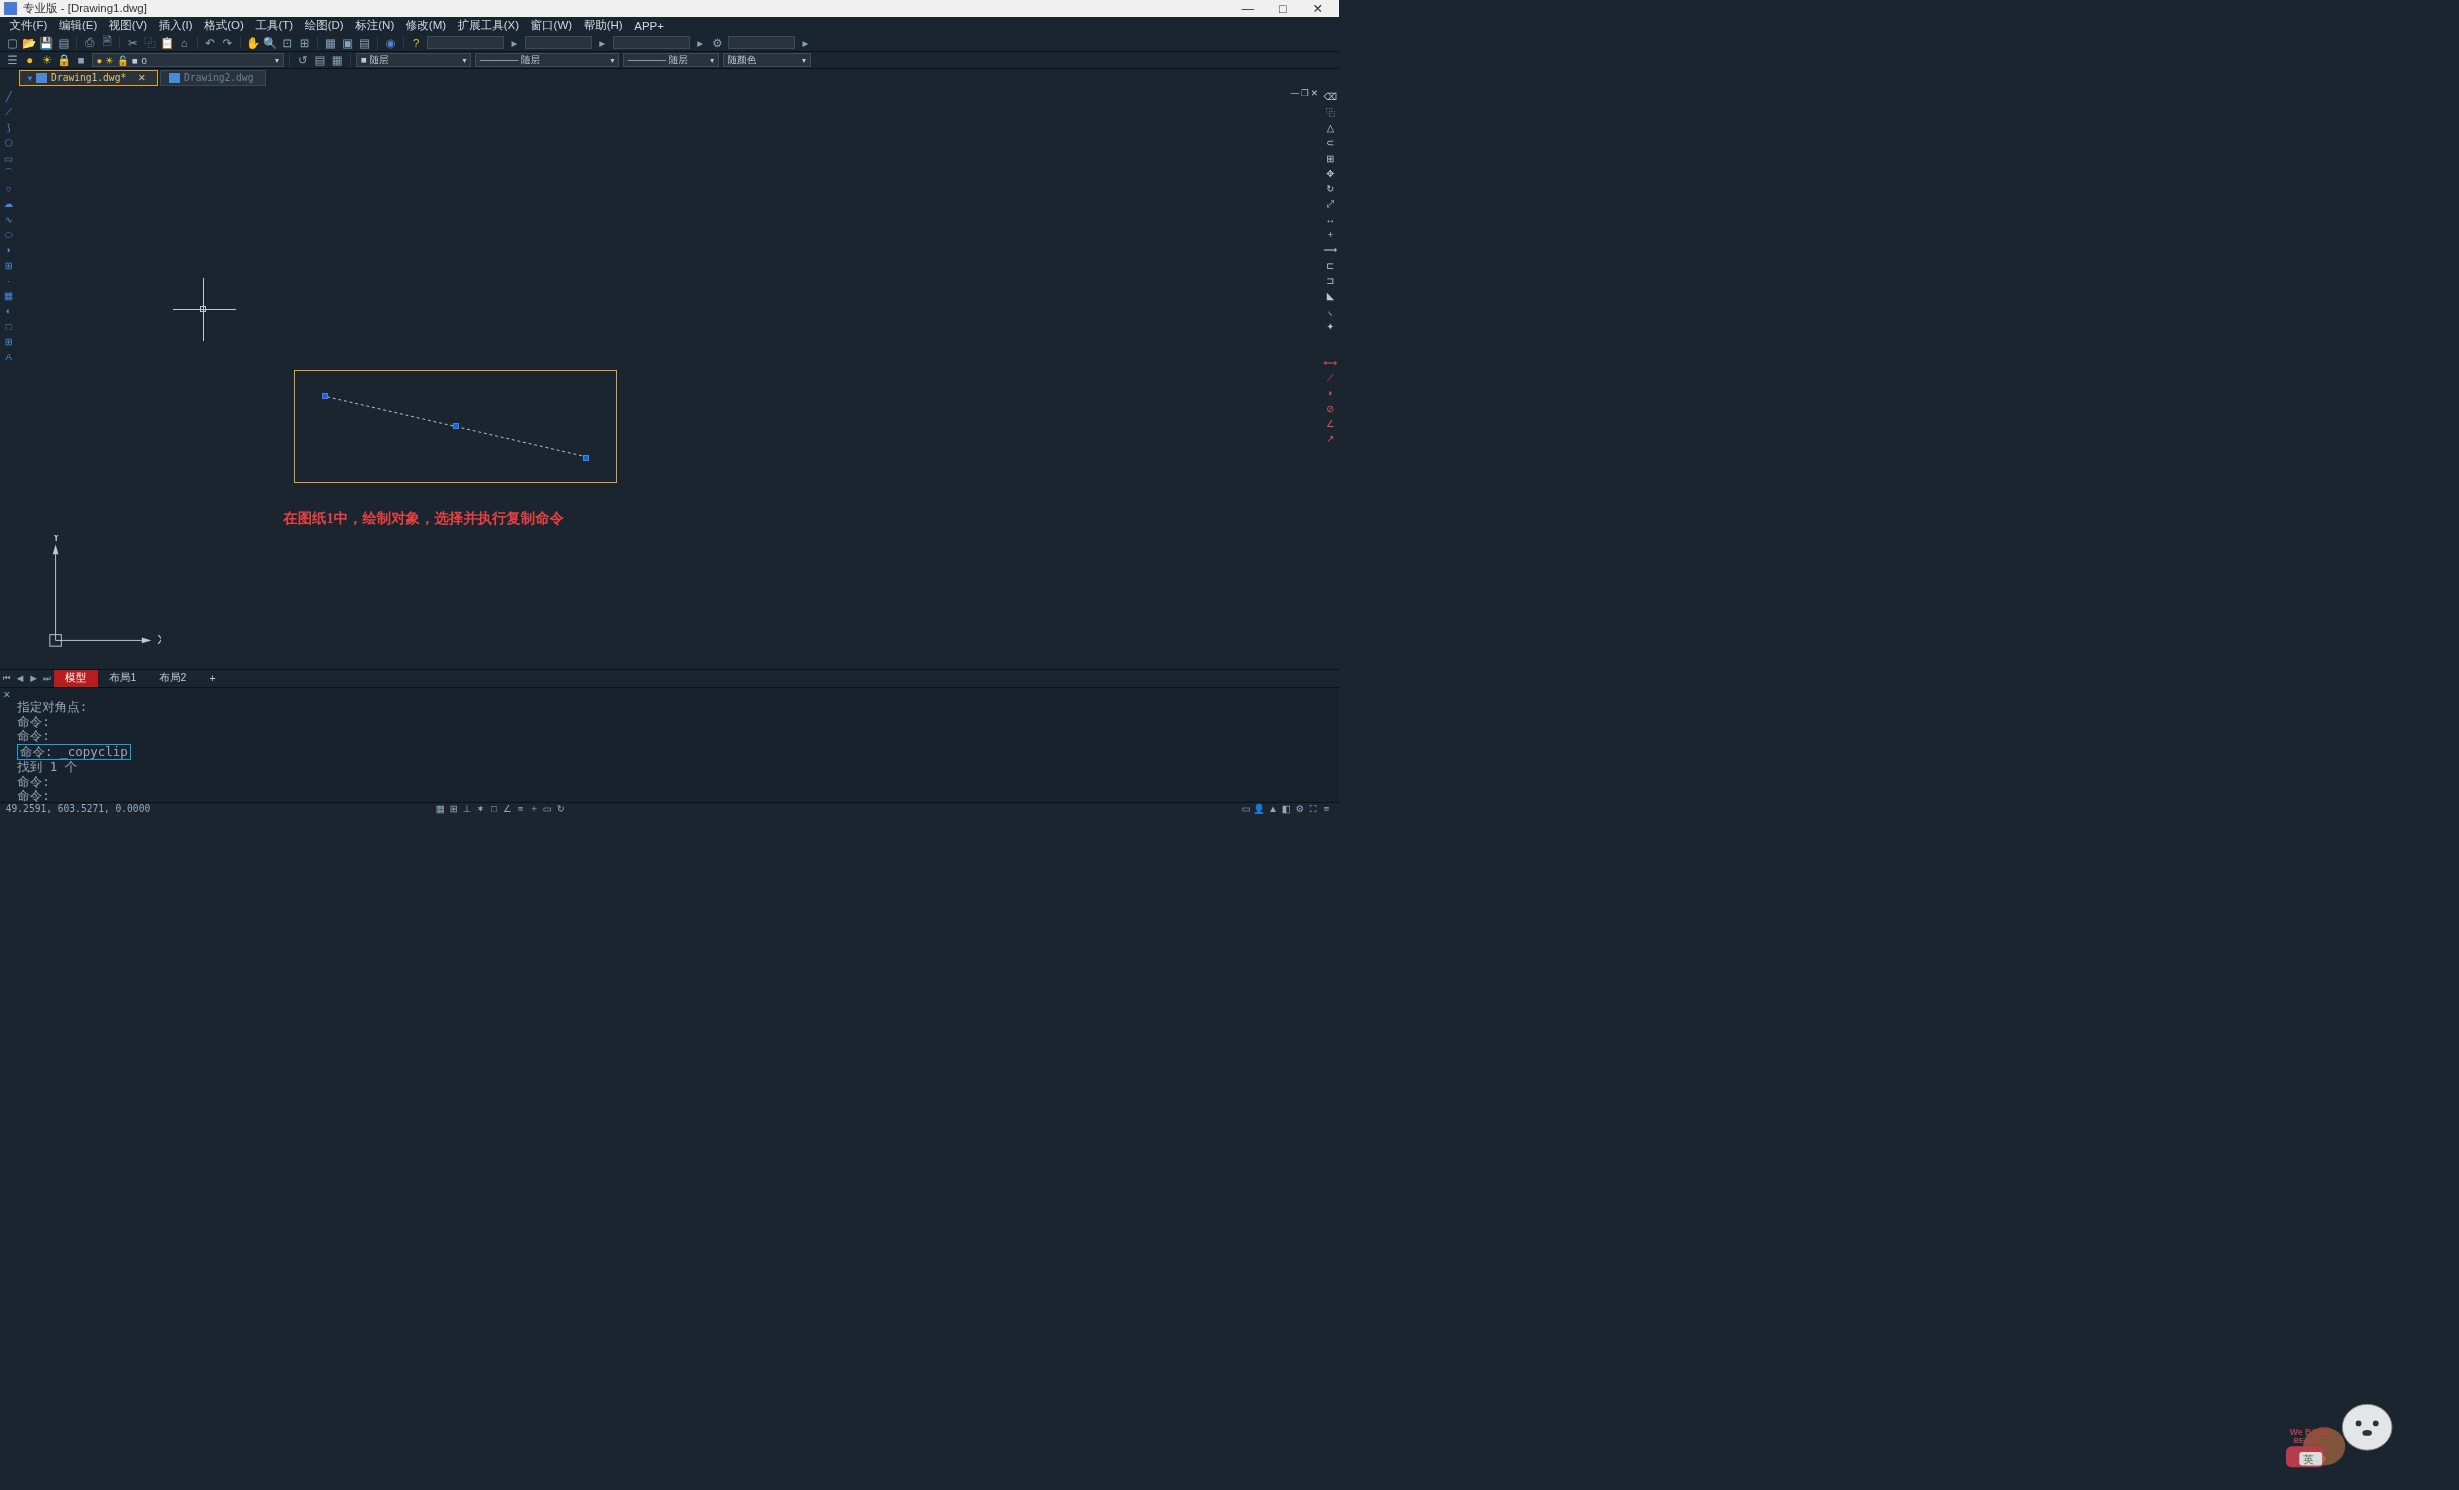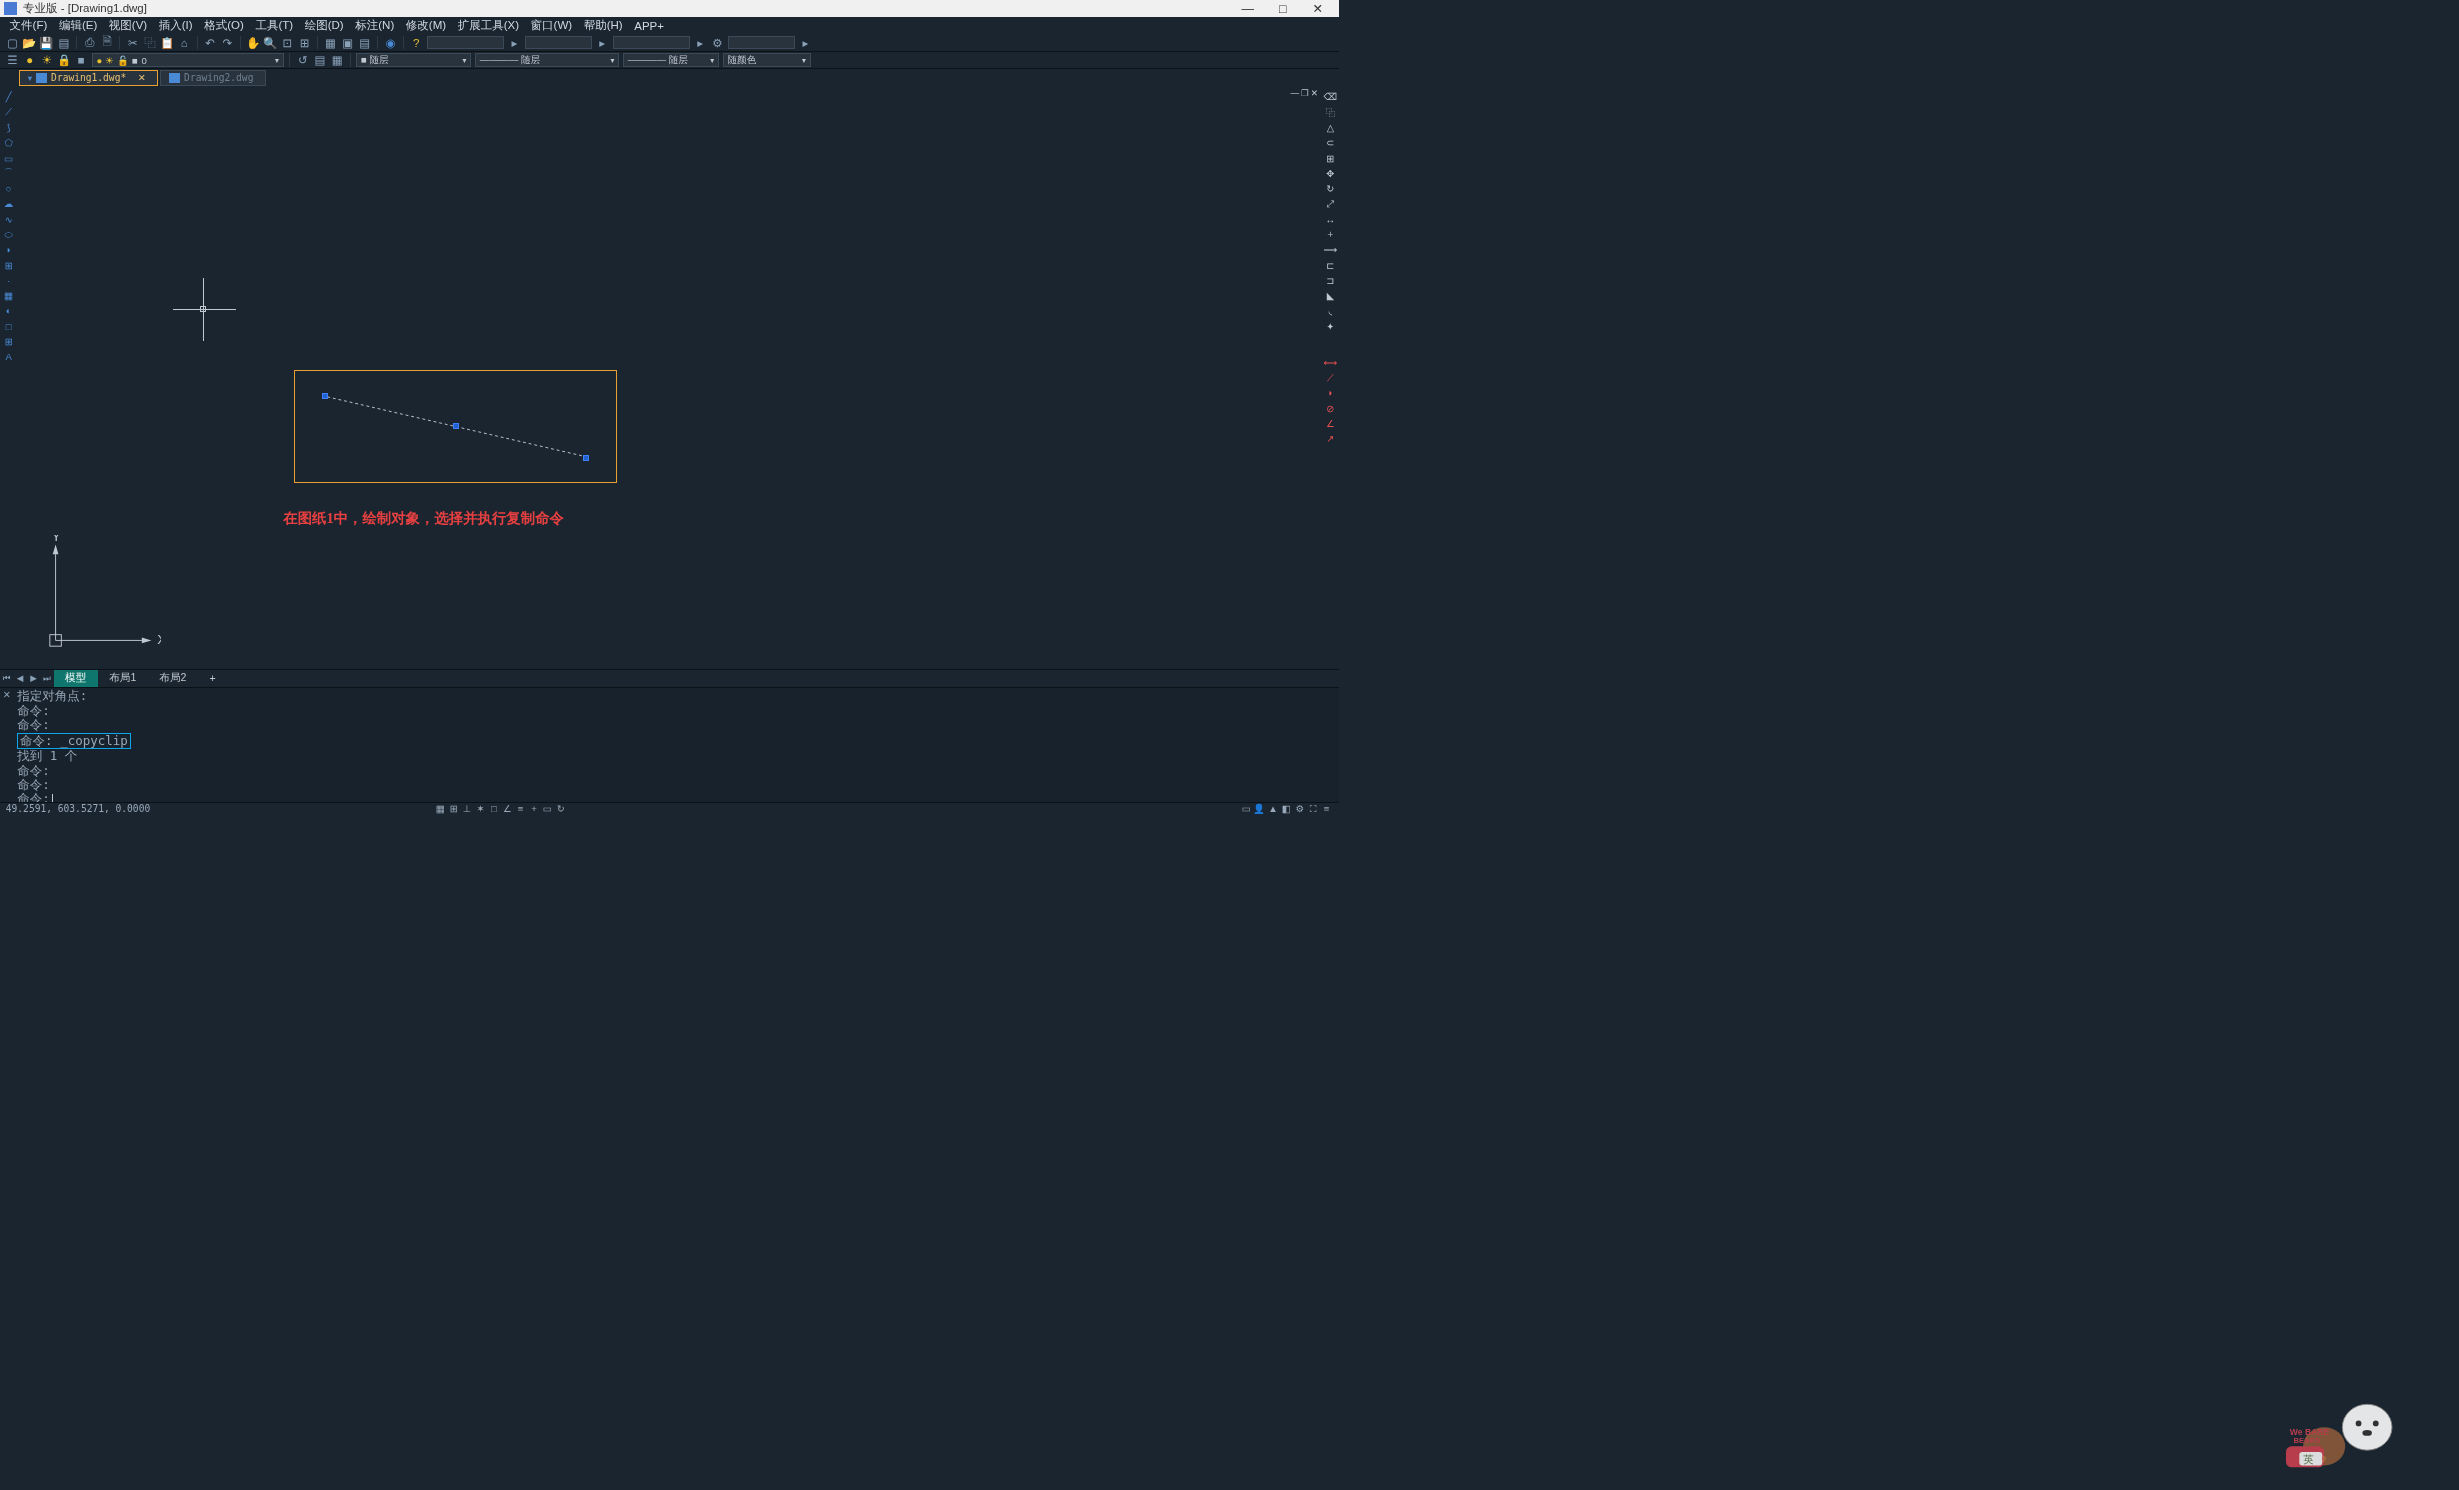--- a/index.html
+++ b/index.html
@@ -47,25 +47,25 @@
 .grip { position: absolute; width: 5.8px; height: 5.8px; background: #2060d0; border: 1px solid #4080ff; }
 .sel-line { position: absolute; top: 307px; left: 306px; width: 265px; height: 67px; }
 
 .ucs-icon { position: absolute; bottom: 19px; left: 29px; width: 115px; height: 115px; }
 
 .annotation-text { position: absolute; top: 423px; left: 266px; font-size: 14.4px; font-weight: bold; color: #e84040; font-family: "SimHei","Microsoft YaHei"; }
 
 .layout-tabs { height: 17.3px; background: #1a2530; display: flex; align-items: center; border-top: 1px solid #0a1218; }
 .layout-tabs .nav-btn { width: 13.4px; text-align: center; cursor: pointer; font-size: 8.6px; color: #8aa2b8; }
 .layout-tabs .ltab { padding: 0 11.5px; height: 17.3px; display: flex; align-items: center; cursor: pointer; font-size: 10.6px; }
-.layout-tabs .ltab.active { background: #0f766e; color: #fff; }
+.layout-tabs .ltab.active { background: #b91c1c; color: #fff; }
 
 .command-area { height: 115px; background: #18222c; border-top: 1px solid #0a1218; display: flex; }
 .cmd-close { width: 13.4px; padding-top: 1.9px; text-align: center; color: #8aa2b8; cursor: pointer; font-size: 9.6px; }
-.cmd-body { flex: 1; padding: 1.9px 3.8px; font-family: "SimSun",monospace; font-size: 12.5px; color: #98a8b8; line-height: 14.4px; overflow: hidden; }
+.cmd-body { flex: 1; padding: 1.9px 3.8px; font-family: "SimSun",monospace; font-size: 12.5px; color: #98a8b8; line-height: 14.4px; overflow: hidden; margin-top: 11px; }
 .cmd-line-hi { border: 1px solid #0ea5e9; display: inline-block; padding: 0 1.9px; }
 .cmd-input-row { display: flex; align-items: center; }
 .cmd-cursor { display: inline-block; width: 1px; height: 11.5px; background: #c0c8d0; margin-left: 1.9px; vertical-align: middle; }
 
 .statusbar { height: 13.4px; background: #1a2530; border-top: 1px solid #0a1218; display: flex; align-items: center; padding: 0 5.8px; font-size: 9.6px; color: #98a8b8; }
 .statusbar .spacer { flex: 1; }
 .statusbar .sbicon { width: 13.4px; text-align: center; cursor: pointer; }
 
 .character-overlay { position: absolute; right: 58px; bottom: 15.4px; width: 125px; height: 86px; pointer-events: none; opacity: 0.9; }
 </style>

